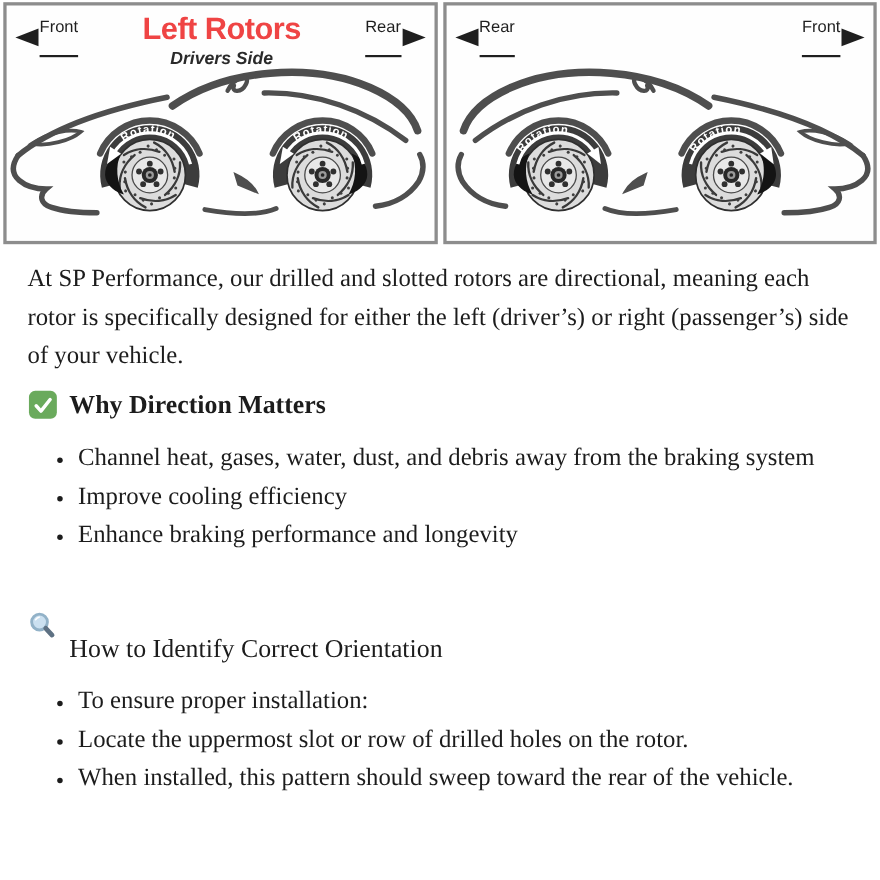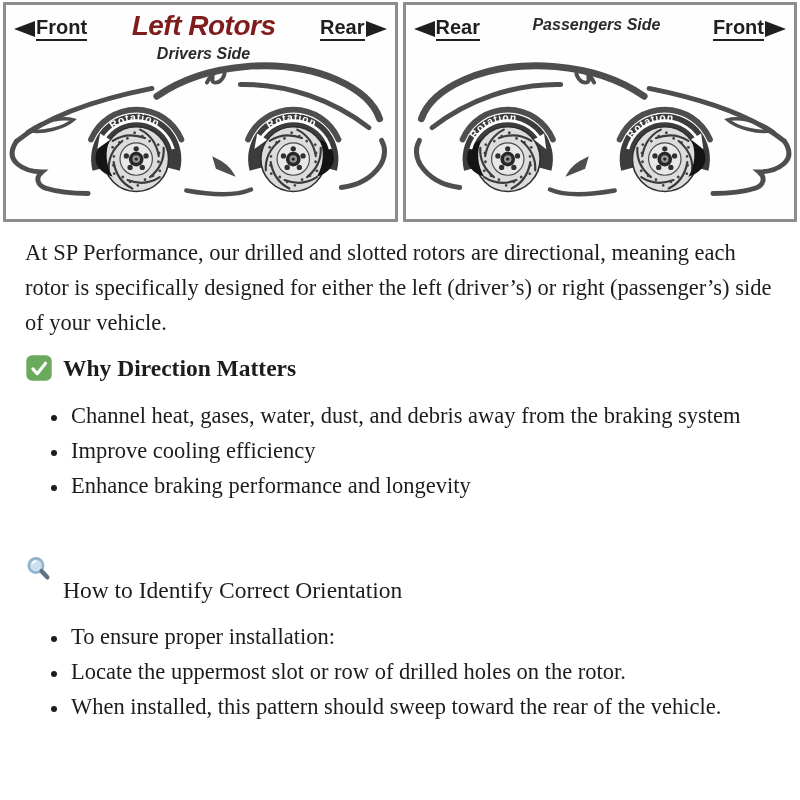--- a/index.html
+++ b/index.html
@@ -12,28 +12,28 @@
   .panel{
     box-sizing:border-box;flex:1;height:220px;border:3px solid #8d8d8d;
     position:relative;background:#fefefe;overflow:hidden;
   }
   .panel-header{
     display:flex;justify-content:space-between;align-items:flex-start;
     padding:6px 8px 0 8px;font-family:"Liberation Sans",sans-serif;
   }
   .dir{display:flex;align-items:center;gap:1px;margin-top:5px;}
   .dir-text{
-    font-weight:bold;font-size:20px;color:#1f1f1f;
-    border-bottom:2.5px solid #1f1f1f;line-height:1.15;padding-bottom:0px;
+    font-weight:normal;font-size:15px;color:#1f1f1f;
+    border-bottom:2.5px solid #1f1f1f;line-height:1.15;padding-bottom:17px;
   }
   .arr{width:0;height:0;border-top:8px solid transparent;border-bottom:8px solid transparent;}
   .arr-left{border-right:21px solid #1f1f1f;}
   .arr-right{border-left:21px solid #1f1f1f;}
   .titles{text-align:center;flex:1;padding:0 4px;}
-  .panel-title{font-size:28px;font-weight:bold;color:#7f1d1d;letter-spacing:-0.5px;line-height:1.05;font-style:italic;}
+  .panel-title{font-size:28px;font-weight:bold;color:#ef4444;letter-spacing:-0.5px;line-height:1.05;}
   .panel-sub{font-size:16px;font-weight:bold;font-style:italic;color:#2a2a2a;margin-top:5px;}
   .car-svg{position:absolute;left:3px;bottom:2px;width:383px;height:160px;}
   .stray{position:absolute;left:216px;top:135px;font-size:13px;color:#3a3a3a;font-family:"Liberation Serif",serif;}
   
   article{padding:0 25px;}
   .intro{font-size:22.5px;line-height:35px;margin:13px 0 0 0;}
   .sec-h{display:flex;align-items:center;gap:10px;font-size:23.5px;margin:14px 0 0 0;}
   .sec-h.bold .sec-title{font-weight:bold;}
   .sec-h.normal .sec-title{font-weight:normal;margin-top:44px;}
   .emoji{display:inline-flex;flex:0 0 auto;}
@@ -147,21 +147,20 @@
     </svg>
   </section>
 
   <section class="panel">
     <div class="panel-header">
       <span class="dir">
         <span class="arr arr-left"></span>
         <span class="dir-text">Rear</span>
       </span>
       <div class="titles">
-        <div class="panel-sub">Passengers Side</div>
       </div>
       <span class="dir">
         <span class="dir-text">Front</span>
         <span class="arr arr-right"></span>
       </span>
     </div>
     <svg class="car-svg" viewBox="0 0 389 163">
       <use href="#car" transform="translate(389,0) scale(-1,1)"></use>
       <g transform="translate(100,104)" font-family="Liberation Sans, sans-serif">
         <use href="#rotcw" stroke="#ffffff" stroke-width="3" fill="none"></use>

